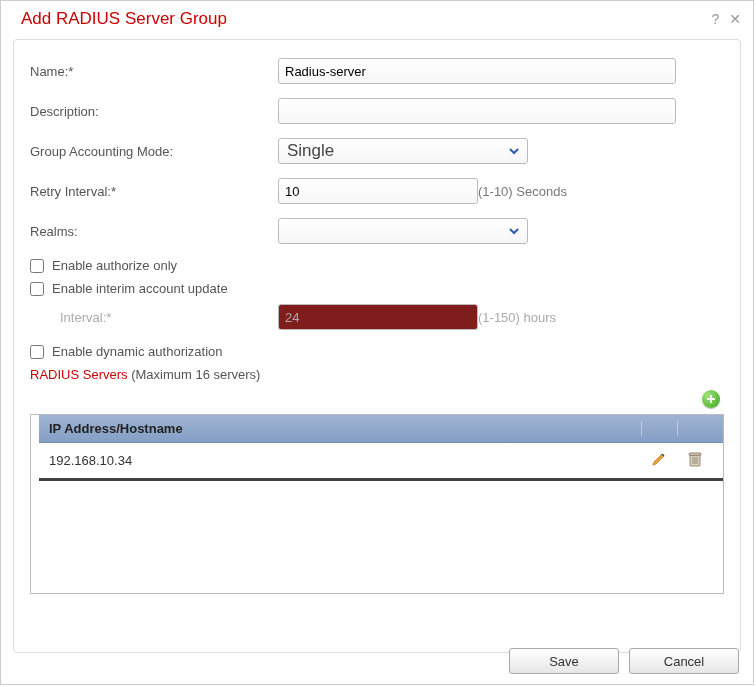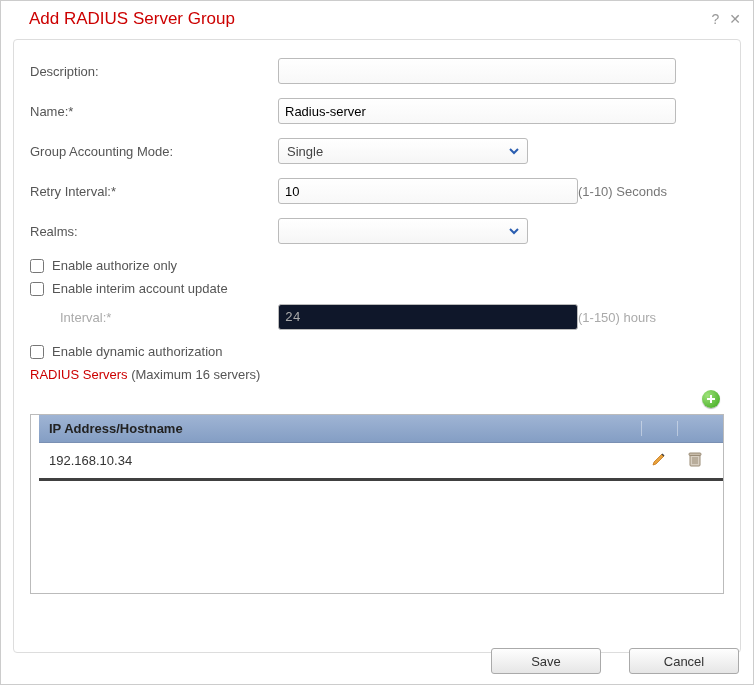--- a/index.html
+++ b/index.html
@@ -14,21 +14,21 @@
     .dialog {
       border: 1px solid #ccc;
       width: 754px;
       height: 685px;
       position: relative;
     }
     .titlebar {
       display: flex;
       align-items: center;
       justify-content: space-between;
-      padding: 8px 12px 4px 28px;
+      padding: 8px 12px 4px 20px;
     }
     .titlebar h1 {
       color: #cc0000;
       font-size: 17px;
       font-weight: normal;
     }
     .titlebar-icons {
       display: flex;
       gap: 10px;
       color: #999;
@@ -48,45 +48,45 @@
       align-items: center;
       margin-bottom: 14px;
     }
     .label {
       width: 248px;
       color: #555;
       font-size: 13px;
     }
     .label.indent { padding-left: 30px; color:#999; }
     .label.disabled { color:#aaa; }
-    .field { width: 300px; }
+    .field { width: 200px; }
     .hint { color: #777; font-size: 13px; }
     .hint.disabled { color:#aaa; }
     input[type="text"] {
       width: 100%;
       height: 26px;
       border: 1px solid #bbb;
       border-radius: 3px;
       padding: 3px 6px;
       font-size: 13px;
       background: linear-gradient(#fff,#f8f8f8);
     }
     input[type="text"].wide { width: 398px; }
-    input[type="text"]:disabled { background:#0f172a; color:#aaa;font-family:Liberation Mono, monospace; }
+    input[type="text"]:disabled { background:#7f1d1d; color:#aaa; }
     .select {
       width: 250px;
       height: 26px;
       border: 1px solid #bbb;
       border-radius: 3px;
       display: flex;
       align-items: center;
       justify-content: space-between;
       padding: 0 4px 0 8px;
       background: linear-gradient(#fff,#f6f6f6);
-      font-size: 13px;
+      font-size: 17px;
       color:#444;
       cursor: pointer;
     }
     .caret {
       width: 18px;
       display: flex;
       align-items: center;
       justify-content: center;
     }
     .caret svg { width:10px; height:10px; }
@@ -147,21 +147,21 @@
     }
     .trow .col-main { flex:1; }
     .trow .col-icon { width:36px; text-align:center; cursor:pointer; }
     .pencil svg { width:16px; height:16px; }
     .trash svg { width:14px; height:16px; }
     .footer {
       position:absolute;
       right:14px;
       bottom:10px;
       display:flex;
-      gap:28px;
+      gap:10px;
     }
     .btn {
       width:110px;
       height:26px;
       border:1px solid #aaa;
       border-radius:3px;
       background: linear-gradient(#fefefe,#e6e6e6);
       font-size:13px;
       cursor:pointer;
       color:#333;
@@ -175,27 +175,27 @@
     <h1>Add RADIUS Server Group</h1>
     <div class="titlebar-icons">
       <span>?</span>
       <span>✕</span>
     </div>
   </div>
 
   <div class="content-frame">
 
     <div class="row">
+      <div class="label">Name:*</div>
+      <input type="text" class="wide" value="Radius-server" style="">
+    </div>
+
+    <div class="row">
       <div class="label">Description:</div>
       <input type="text" class="wide" value="" style="">
-    </div>
-
-    <div class="row">
-      <div class="label">Name:*</div>
-      <input type="text" class="wide" value="Radius-server" style="">
     </div>
 
     <div class="row">
       <div class="label">Group Accounting Mode:</div>
       <div class="select field">
         <span>Single</span>
         <span class="caret">
           <svg viewBox="0 0 10 10">
               <path d="M1 3 L5 7 L9 3" fill="none" stroke="#2a5db0" stroke-width="2"></path>
             </svg>

